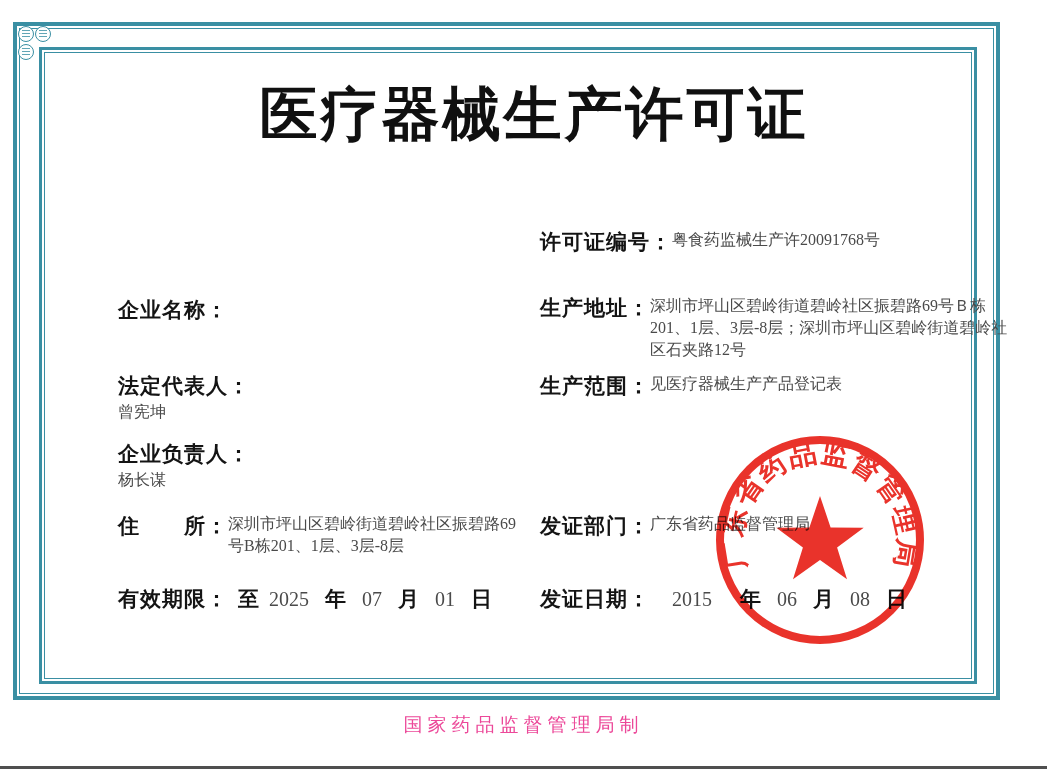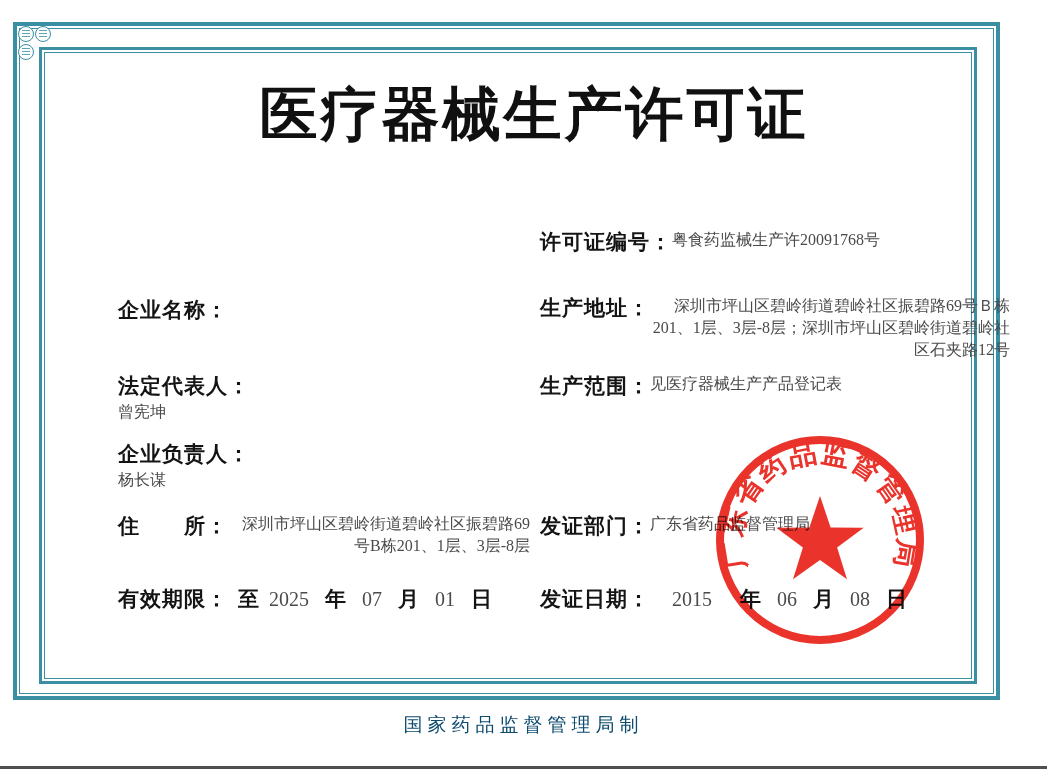--- a/index.html
+++ b/index.html
@@ -21,21 +21,21 @@
     opacity:.8; }
   .med-1 { left:18px; top:26px; }
   .med-2 { left:35px; top:26px; }
   .med-3 { left:18px; top:44px; }
 
   
   .title { position:absolute; top:76px; left:0; width:1047px; text-align:center;
     font-size:58px; font-weight:700; color:#101010; letter-spacing:3px;padding-left:21px; }
 
   
-  .field { position:absolute; display:flex; align-items:flex-start;text-align:right; }
+  .field { position:absolute; display:flex; align-items:flex-start; }
   .label { font-size:21px; font-weight:700; color:var(--label); white-space:nowrap;
     letter-spacing:1px; flex:0 0 auto; }
   .value { font-family:"Liberation Serif","DejaVu Serif",serif; font-size:16px;
     color:var(--value); line-height:1.38; padding-top:1px; }
   .nowrap { white-space:nowrap; }
 
   .f-license   { left:540px; top:228px; }
   .f-company   { left:118px; top:296px; }
   .f-address   { left:540px; top:294px; }
   .f-address .value { width:360px; }
@@ -54,21 +54,21 @@
     color:var(--value); margin:0 10px; }
   .date-row .prefix { font-size:21px; font-weight:700; color:var(--label); margin-left:10px; }
 
   
   .seal { position:absolute; left:710px; top:430px; width:220px; height:220px;
     mix-blend-mode:multiply; opacity:.93; }
   .seal text { font-family:"Liberation Serif","DejaVu Serif",serif; font-weight:600; }
 
   
   .footer-note { position:absolute; top:712px; left:0; width:1047px; text-align:center;
-    font-size:19px; letter-spacing:5px; color:#0c4a6e; }
+    font-size:19px; letter-spacing:5px; color:#ec4899; }
   .bottom-rule { position:absolute; left:0; top:766px; width:1047px; height:3px;
     background:#4f4f4f; }
 </style>
 </head>
 <body>
 
 <div class="frame frame-outer"></div>
 <div class="frame frame-inner"></div>
 
 <div class="medallion med-1"></div>

